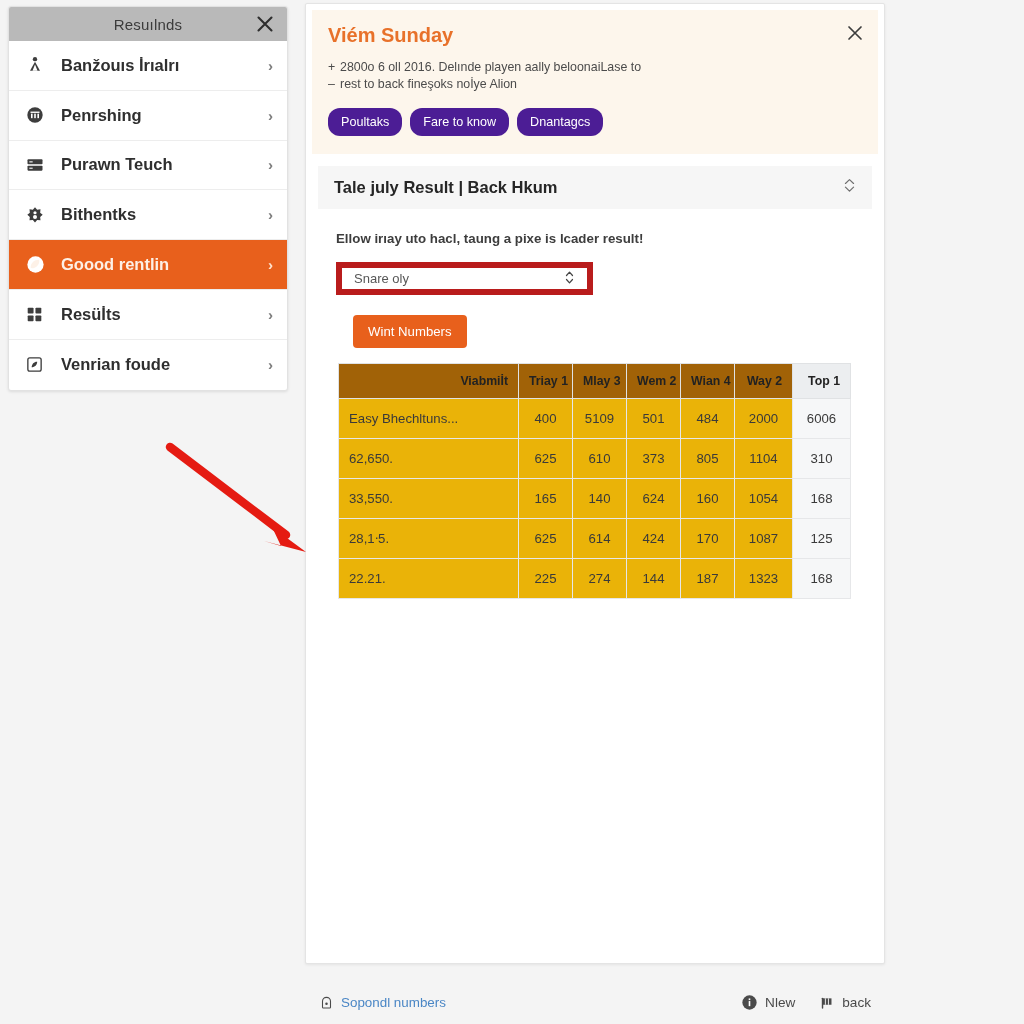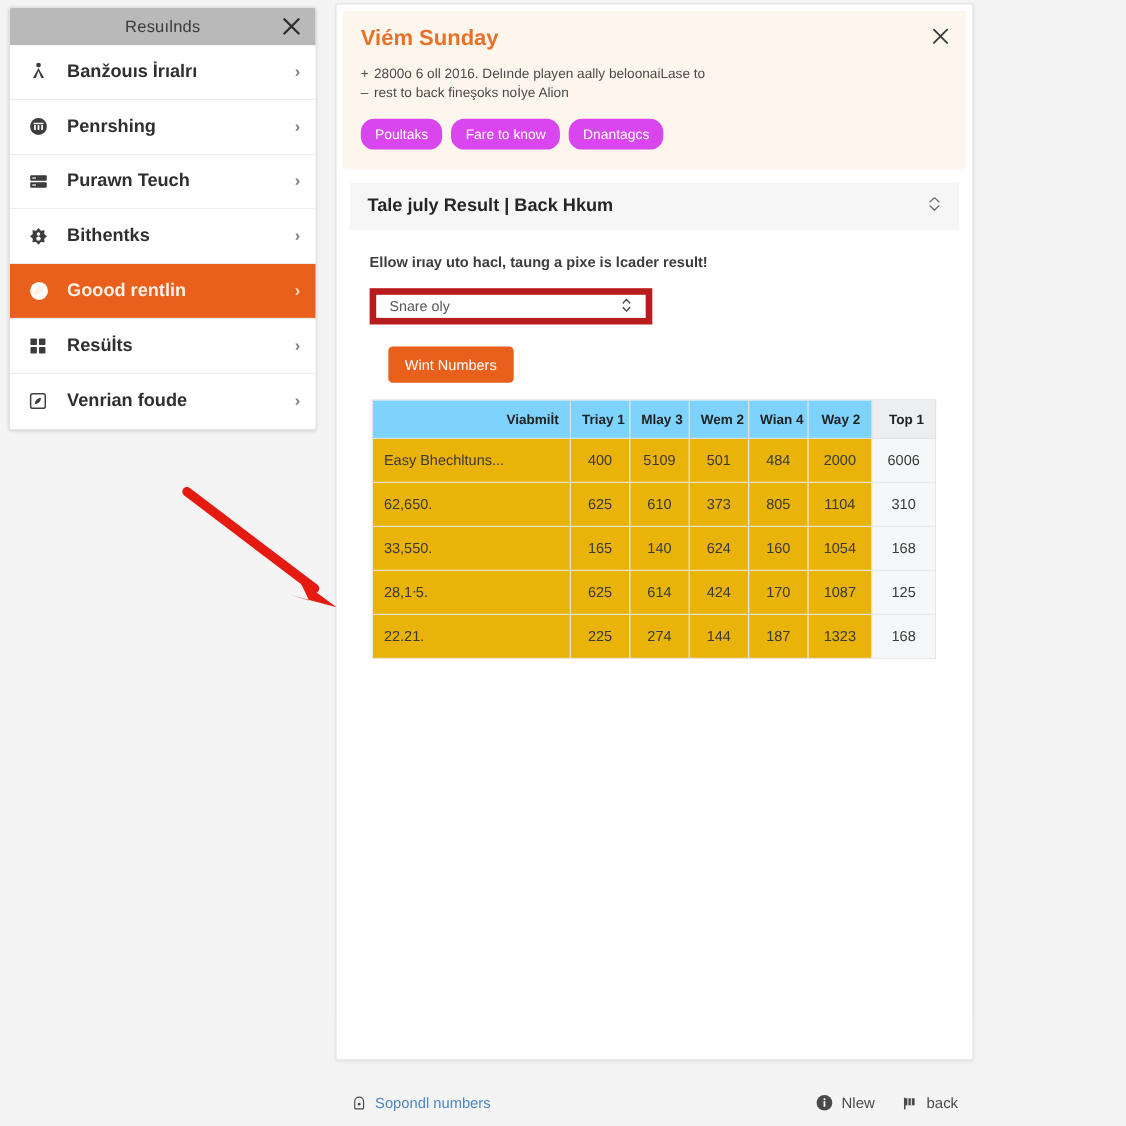--- a/index.html
+++ b/index.html
@@ -136,21 +136,21 @@
     display: inline-block;
     width: 12px;
     color: #4b4b4b;
   }
   #notice-buttons {
     margin-top: 15px;
     display: flex;
     gap: 8px;
   }
   .pill-btn {
-    background: #d946ef;
+    background: #4c1d95;
     color: #ffffff;
     font-size: 12.6px;
     padding: 7px 13px;
     border-radius: 12px;
     border: none;
     cursor: pointer;
     font-family: "Liberation Sans", sans-serif;
     white-space: nowrap;
   }
 
@@ -224,21 +224,21 @@
 
   
   #results-table {
     margin: 15px 0 0 32px;
     width: 512px;
     border-collapse: collapse;
     table-layout: fixed;
     font-size: 13px;
   }
   #results-table th {
-    background: #7dd3fc;
+    background: #a16207;
     color: #222;
     font-size: 12.3px;
     font-weight: bold;
     text-align: right;
     padding: 10px 10px;
     border: 1px solid #e0e2e4;
     box-sizing: border-box;
     white-space: nowrap;
   }
   #results-table th.col-name { text-align: right; }

